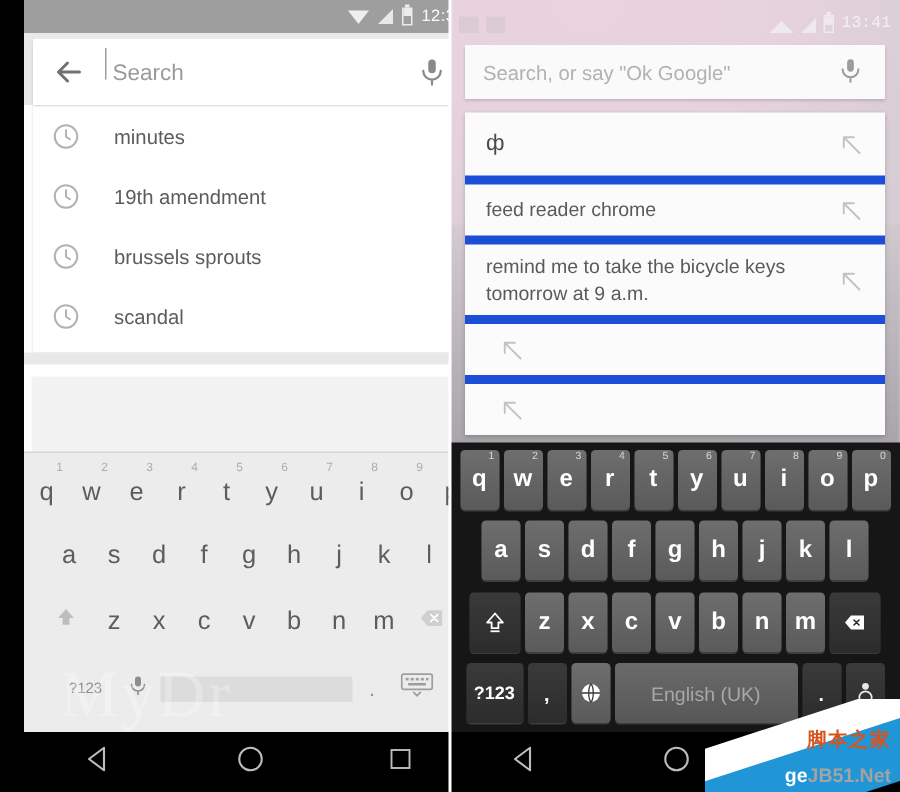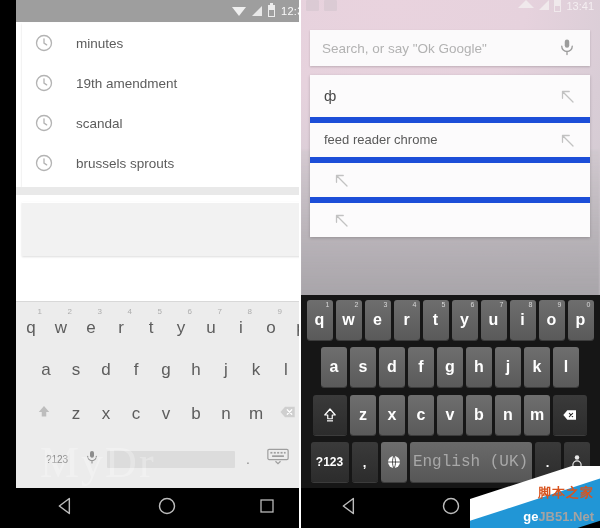--- a/index.html
+++ b/index.html
@@ -65,21 +65,21 @@
   .r-bg {
     position:absolute; inset:0;
     background:
       radial-gradient(130% 60% at 30% 0%, #e9d3de 0%, #e6d2dd 35%, #d9cdd6 60%, #cfc9cf 100%);
   }
   .r-bg:after{
     content:""; position:absolute; left:0; right:0; top:150px; height:160px;
     background:linear-gradient(180deg, rgba(200,195,198,.35), rgba(150,148,152,.75));
     filter:blur(1px);
   }
-  .r-status { position:relative; height:22px; display:flex; align-items:flex-start; padding:0 6px; gap:5px; }
+  .r-status { position:relative; height:22px; display:flex; align-items:flex-end; padding:0 6px; gap:5px;font-family:Liberation Mono, monospace; }
   .r-status .spacer{flex:1;}
   .r-status .clock { color:#f4eef1; font-size:11px; }
   .n-ic { width:13px;height:11px;background:#d8c9d2;opacity:.85;border-radius:1px; }
   .wifi { width:0;height:0;border-left:8px solid transparent;border-right:8px solid transparent;border-bottom:8px solid #f0e9ec; }
   .sig2 { width:0;height:0;border-left:10px solid transparent;border-bottom:10px solid #f0e9ec; }
   .batt2 { width:7px;height:12px;border:1.5px solid #f0e9ec;position:relative;background:linear-gradient(#f0e9ec 55%, transparent 55%); }
   .batt2:after{content:"";position:absolute;top:-3px;left:1.5px;width:3px;height:2px;background:#f0e9ec;}
 
   .r-searchbar {
     position:relative; margin:8px 10px 0 10px; height:36px; background:#fbfafb;
@@ -104,21 +104,21 @@
   .kb-dark .r4 { height:46px; }
   .kb-dark .k {
     width:26px; height:40px; background:linear-gradient(#6e6e6e,#5a5a5a);
     border-radius:3px; color:#fff; font-size:16px; font-weight:bold;
     display:flex;align-items:center;justify-content:center; position:relative;
     box-shadow:0 1px 0 #3c3c3c;
   }
   .kb-dark .k .num{position:absolute;top:1px;right:3px;font-size:7px;color:#d8d8d8;font-weight:normal;}
   .kb-dark .k.dark{background:linear-gradient(#3a3a3a,#2c2c2c);}
   .kb-dark .k.wide{width:34px;}
-  .kb-dark .k.space{width:122px;color:#a8a8a8;font-size:16px;font-weight:normal;background:linear-gradient(#6a6a6a,#575757);font-family:Liberation Mono, monospace;}
+  .kb-dark .k.space{width:122px;color:#a8a8a8;font-size:13px;font-weight:normal;background:linear-gradient(#6a6a6a,#575757);}
   .kb-dark .k.meta{width:38px;font-size:12px;}
   .kb-dark .k.tiny{width:26px;font-size:13px;}
 
   
   .nav { position:absolute; left:0; right:0; bottom:0; height:40px; background:#000;
          display:flex; align-items:center; justify-content:space-around; }
   .nav svg { opacity:.82; }
 
   .divider{position:absolute;left:299px;top:0;width:2px;height:528px;background:#fff;z-index:5;}
 
@@ -142,20 +142,36 @@
 
 <div class="screen left">
 
   <div class="l-status">
     <span class="tri-down"></span>
     <span class="sig"></span>
     <span class="batt"></span>
     <span class="clock">12:30</span>
   </div>
 
+  <div class="l-searchwrap">
+    <div class="l-searchbar">
+      <span class="back-arrow">
+        <svg viewBox="0 0 24 24" width="24" height="24">
+            <path d="M19 12H5M11 18l-6-6 6-6" fill="none" stroke="#717171" stroke-width="2" stroke-linecap="round" stroke-linejoin="round"></path>
+          </svg>
+      </span>
+      <span class="l-query">Search</span>
+      <span class="mic">
+        <svg viewBox="0 0 24 24" width="20" height="24">
+            <rect x="9" y="2" width="6" height="11" rx="3" fill="#8a8a8a"></rect>
+            <path d="M5 11a7 7 0 0 0 14 0M12 18v4" fill="none" stroke="#8a8a8a" stroke-width="1.8" stroke-linecap="round"></path>
+          </svg>
+      </span>
+    </div>
+  </div>
 
   <div class="l-card">
     <div class="l-row">
       <span class="clock-ic">
         <svg viewBox="0 0 24 24" width="20" height="20">
             <circle cx="12" cy="12" r="9" fill="none" stroke="#b3b3b3" stroke-width="1.6"></circle>
             <path d="M12 7v5.2l3.2 2" fill="none" stroke="#b3b3b3" stroke-width="1.6" stroke-linecap="round"></path>
           </svg>
       </span>
       <span class="l-row-lbl">minutes</span>
@@ -169,30 +185,30 @@
       </span>
       <span class="l-row-lbl">19th amendment</span>
     </div>
     <div class="l-row">
       <span class="clock-ic">
         <svg viewBox="0 0 24 24" width="20" height="20">
             <circle cx="12" cy="12" r="9" fill="none" stroke="#b3b3b3" stroke-width="1.6"></circle>
             <path d="M12 7v5.2l3.2 2" fill="none" stroke="#b3b3b3" stroke-width="1.6" stroke-linecap="round"></path>
           </svg>
       </span>
-      <span class="l-row-lbl">scandal</span>
+      <span class="l-row-lbl">brussels sprouts</span>
     </div>
     <div class="l-row">
       <span class="clock-ic">
         <svg viewBox="0 0 24 24" width="20" height="20">
             <circle cx="12" cy="12" r="9" fill="none" stroke="#b3b3b3" stroke-width="1.6"></circle>
             <path d="M12 7v5.2l3.2 2" fill="none" stroke="#b3b3b3" stroke-width="1.6" stroke-linecap="round"></path>
           </svg>
       </span>
-      <span class="l-row-lbl">brussels sprouts</span>
+      <span class="l-row-lbl">scandal</span>
     </div>
   </div>
 
   <div class="l-gap"></div>
   <div class="l-empty-card"></div>
 
   <div class="kb-light">
     <div class="krow r1">
       <span class="k"><span class="num">1</span><span>q</span></span>
       <span class="k"><span class="num">2</span><span>w</span></span>
@@ -309,20 +325,28 @@
       </span>
     </div>
     <div class="r-row">
       <span class="r-lbl">feed reader chrome</span>
       <span class="arr">
         <svg viewBox="0 0 24 24" width="18" height="18">
             <path d="M20 20L6 6M6 6v9M6 6h9" fill="none" stroke="#c2c2c2" stroke-width="1.7" stroke-linecap="round" stroke-linejoin="round"></path>
           </svg>
       </span>
     </div>
+    <div class="r-row two">
+      <span class="r-lbl">remind me to take the bicycle keys tomorrow at 9 a.m.</span>
+      <span class="arr">
+        <svg viewBox="0 0 24 24" width="18" height="18">
+            <path d="M20 20L6 6M6 6v9M6 6h9" fill="none" stroke="#c2c2c2" stroke-width="1.7" stroke-linecap="round" stroke-linejoin="round"></path>
+          </svg>
+      </span>
+    </div>
     <div class="r-row">
       <span class="arr">
         <svg viewBox="0 0 24 24" width="18" height="18">
             <path d="M20 20L6 6M6 6v9M6 6h9" fill="none" stroke="#c2c2c2" stroke-width="1.7" stroke-linecap="round" stroke-linejoin="round"></path>
           </svg>
       </span>
     </div>
     <div class="r-row">
       <span class="arr">
         <svg viewBox="0 0 24 24" width="18" height="18">

